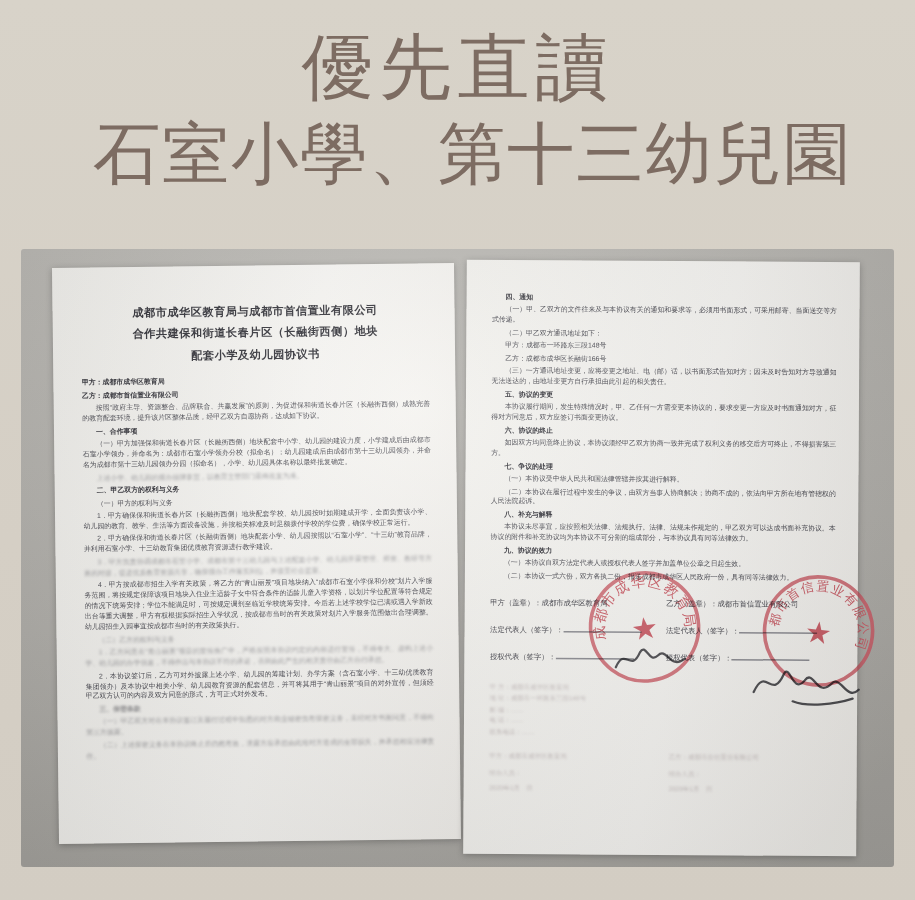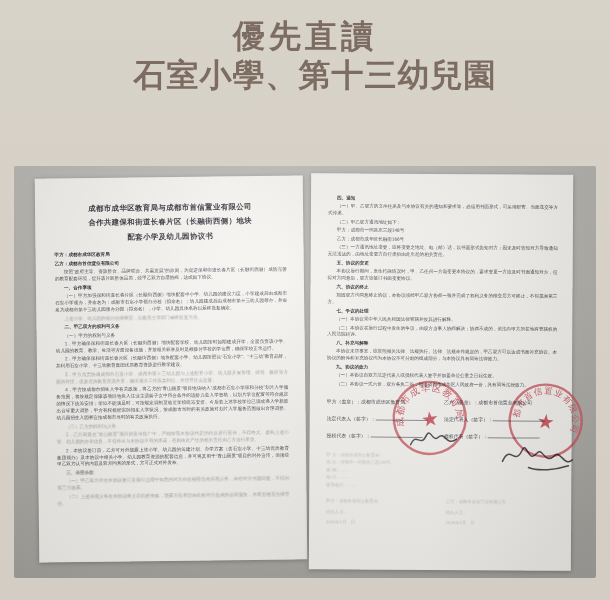--- a/index.html
+++ b/index.html
@@ -3,22 +3,22 @@
 <meta charset="utf-8">
 <style>
   html,body{margin:0;padding:0;}
   body{
     width:610px;height:600px;position:relative;overflow:hidden;
     background:linear-gradient(180deg,#d8d3c9 0%,#d5cfc5 60%,#d3cdc3 100%);
     font-family:"Liberation Serif","DejaVu Serif",serif;
   }
   
   .caption{position:absolute;top:0;left:0;width:610px;text-align:center;color:#7d6c62;}
-  .caption .l1{margin-top:16px;font-size:32px;font-weight:bold;letter-spacing:4px;line-height:1.25;}
-  .caption .l2{font-size:32px;font-weight:bold;letter-spacing:1px;line-height:1.2;margin-left:20px;}
+  .caption .l1{margin-top:16px;font-size:48px;font-weight:normal;letter-spacing:4px;line-height:1.25;}
+  .caption .l2{font-size:45px;font-weight:normal;letter-spacing:1px;line-height:1.2;margin-left:20px;}
   
   .photo{
     position:absolute;left:14px;top:166px;width:582px;height:412px;
     background:linear-gradient(175deg,#b9b7b2 0%,#b0aea9 55%,#a5a39e 100%);
     overflow:hidden;border-radius:2px;
   }
   .photo:after{
     content:"";position:absolute;inset:0;pointer-events:none;
     background:radial-gradient(ellipse at 45% 25%,rgba(255,255,255,.16),rgba(0,0,0,.10) 90%);
   }

